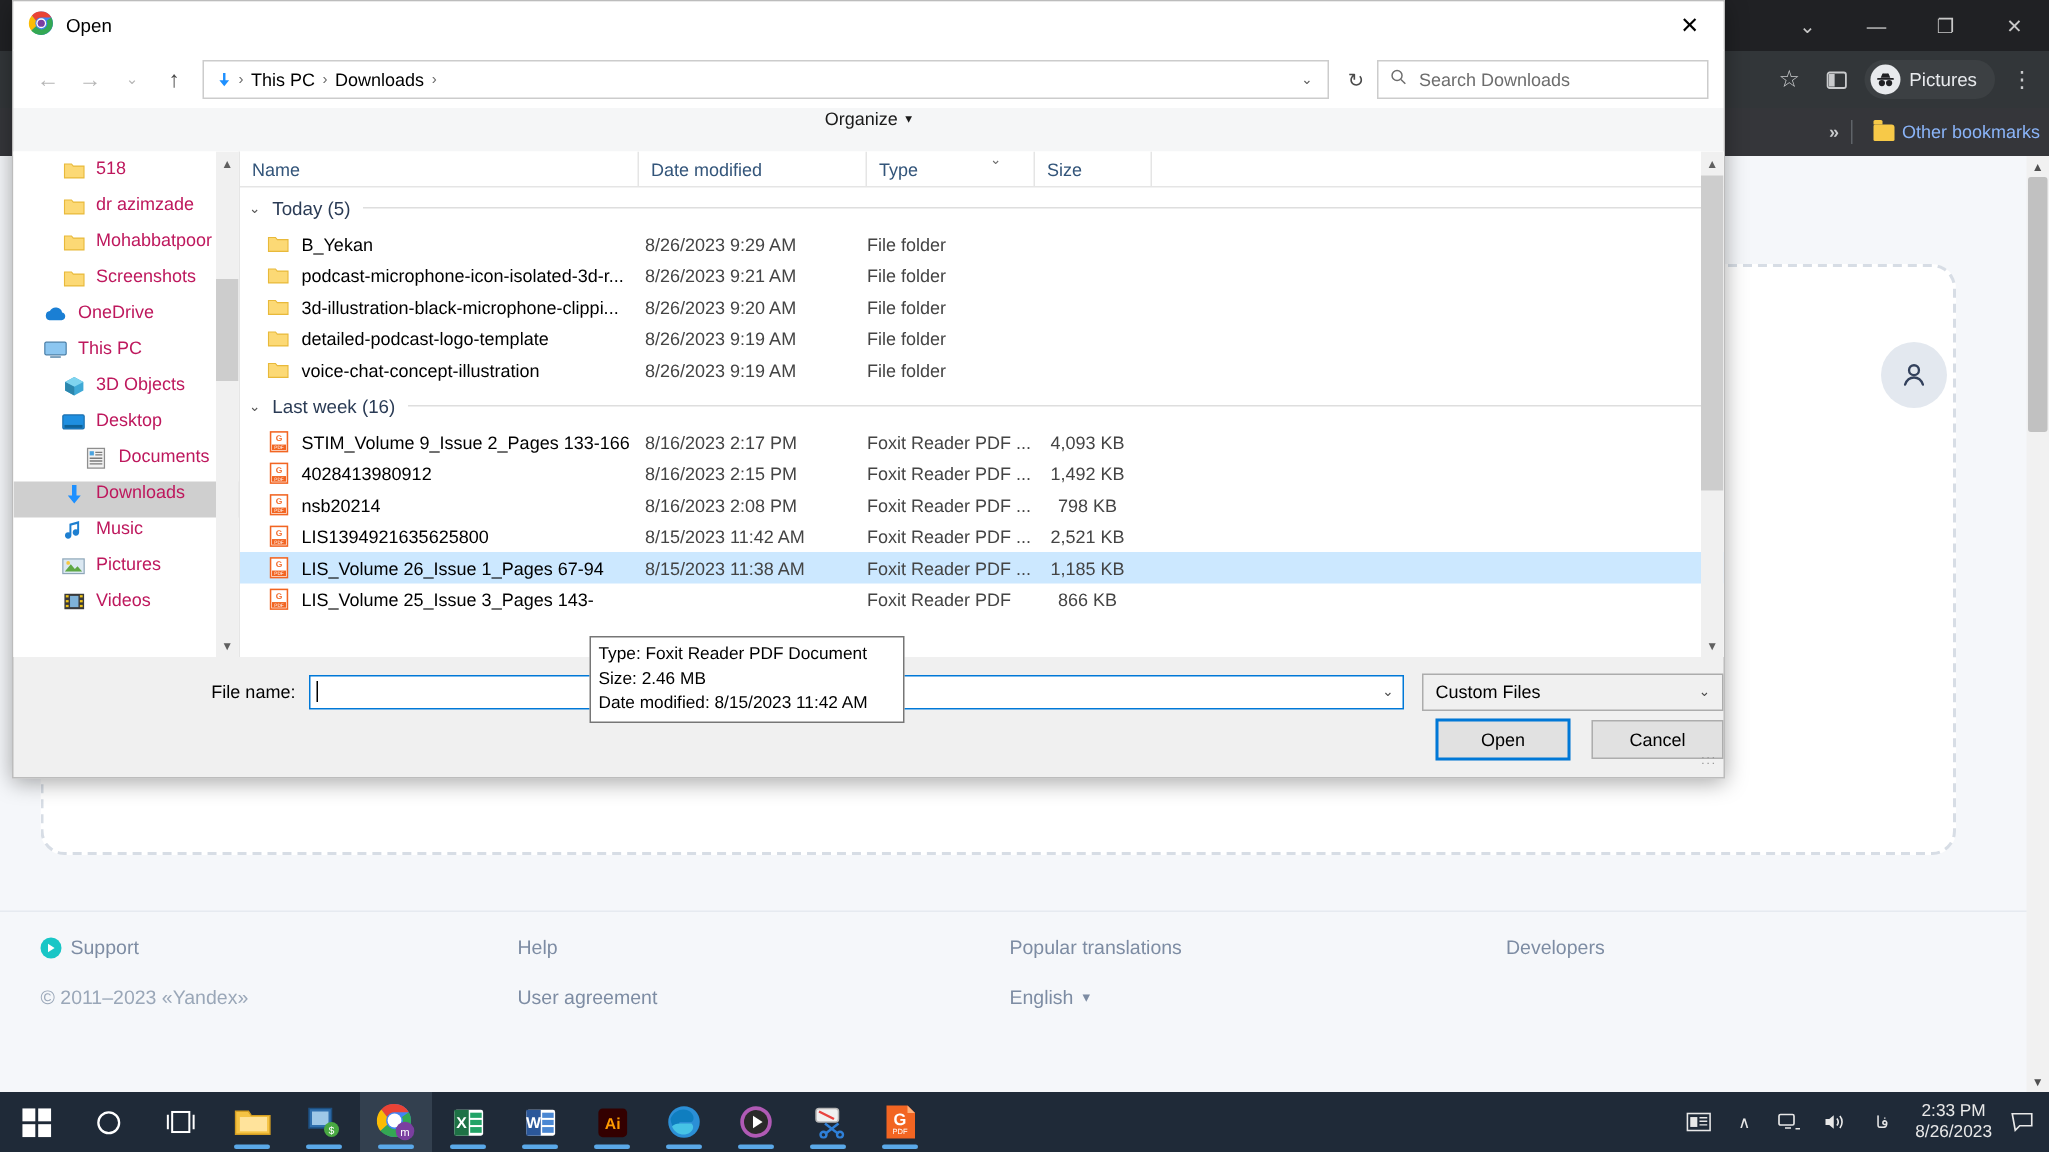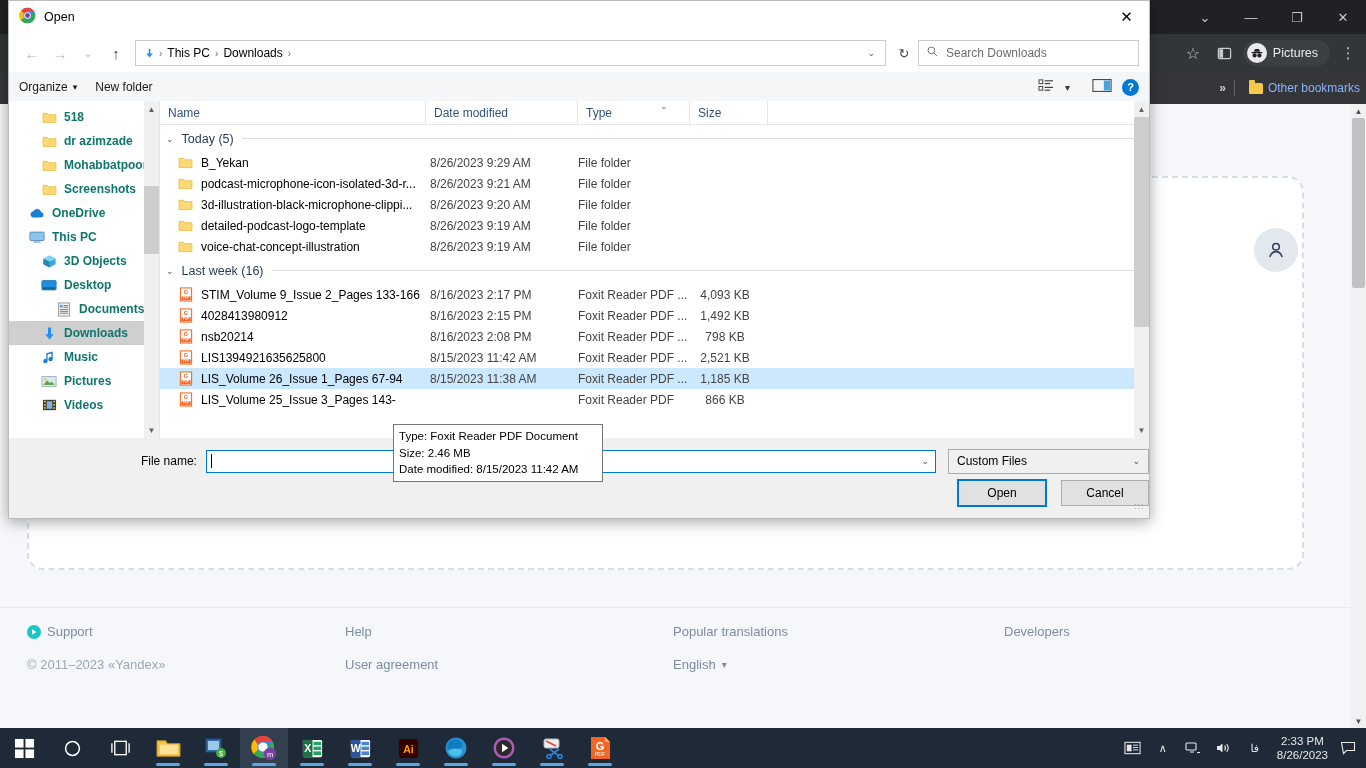--- a/index.html
+++ b/index.html
@@ -48,28 +48,28 @@
   .navbtn.enabled{color:#4a4a4a;}
   #addressbar{flex:1;height:24px;border:1px solid #cccccc;background:#fff;display:flex;align-items:center;padding:0 4px;margin:0 4px;}
   #addr-dl-icon{width:18px;display:flex;align-items:center;justify-content:center;}
   .crumb{font-size:12px;color:#000;padding:0 4px;}
   .crumb-sep{color:#6d6d6d;font-size:10px;padding:0 1px;}
   #addr-chevron{color:#5a5a5a;font-size:9px;padding:0 6px;}
   #refresh-btn{width:24px;height:24px;display:flex;align-items:center;justify-content:center;color:#4a4a4a;font-size:13px;}
   #searchbox{width:205px;height:24px;border:1px solid #cccccc;background:#fff;display:flex;align-items:center;gap:7px;padding:0 7px;}
   #search-ph{color:#6d6d6d;font-size:12px;}
 
-  #toolbar2{height:30px;background:#f5f6f7;display:flex;align-items:center;padding:0 10px;gap:18px;border-bottom:1px solid #e2e3e4;}
+  #toolbar2{height:30px;background:#f5f6f7;display:flex;align-items:center;padding:0 10px;gap:18px;border-bottom:1px solid #e2e3e4;flex-direction:column;}
   .tb2-item{font-size:12px;color:#1a1a1a;display:flex;align-items:center;gap:5px;}
   #toolbar2-right{margin-left:auto;display:flex;align-items:center;gap:10px;}
   #help-btn{width:17px;height:17px;border-radius:50%;background:#0078d7;color:#fff;font-size:11px;font-weight:bold;display:flex;align-items:center;justify-content:center;}
 
   #body-area{position:absolute;left:0;top:100px;width:1140px;height:337px;background:#fff;display:flex;}
   #navpane{width:150px;background:#fff;position:relative;border-right:1px solid #e5e5e5;overflow:hidden;}
-  .nav-item{height:24px;display:flex;align-items:center;gap:7px;padding-left:28px;font-size:12px;color:#0f766e;font-weight:bold;}
+  .nav-item{height:24px;display:flex;gap:7px;padding-left:28px;font-size:12px;color:#be185d;}
   .nav-item.selected{background:#cfcfcf;}
   .nav-icon{width:16px;height:16px;display:flex;align-items:center;justify-content:center;flex:0 0 16px;}
   #navpane-sb{position:absolute;right:0;top:0;width:15px;height:337px;background:#f0f0f0;}
   #nav-thumb{position:absolute;right:0;top:85px;width:15px;height:68px;background:#cdcdcd;}
   #nav-up{position:absolute;right:0;top:0;width:15px;height:16px;display:flex;align-items:center;justify-content:center;font-size:8px;color:#606060;}
   #nav-down{position:absolute;right:0;bottom:0;width:15px;height:16px;display:flex;align-items:center;justify-content:center;font-size:8px;color:#606060;}
 
   #listpane{flex:1;position:relative;background:#fff;overflow:hidden;}
   #col-header{height:23px;display:flex;align-items:center;border-bottom:1px solid #e5e5e5;position:relative;}
   .col{font-size:12px;color:#33557a;padding-left:8px;height:23px;display:flex;align-items:center;border-right:1px solid #e5e5e5;box-sizing:border-box;}

